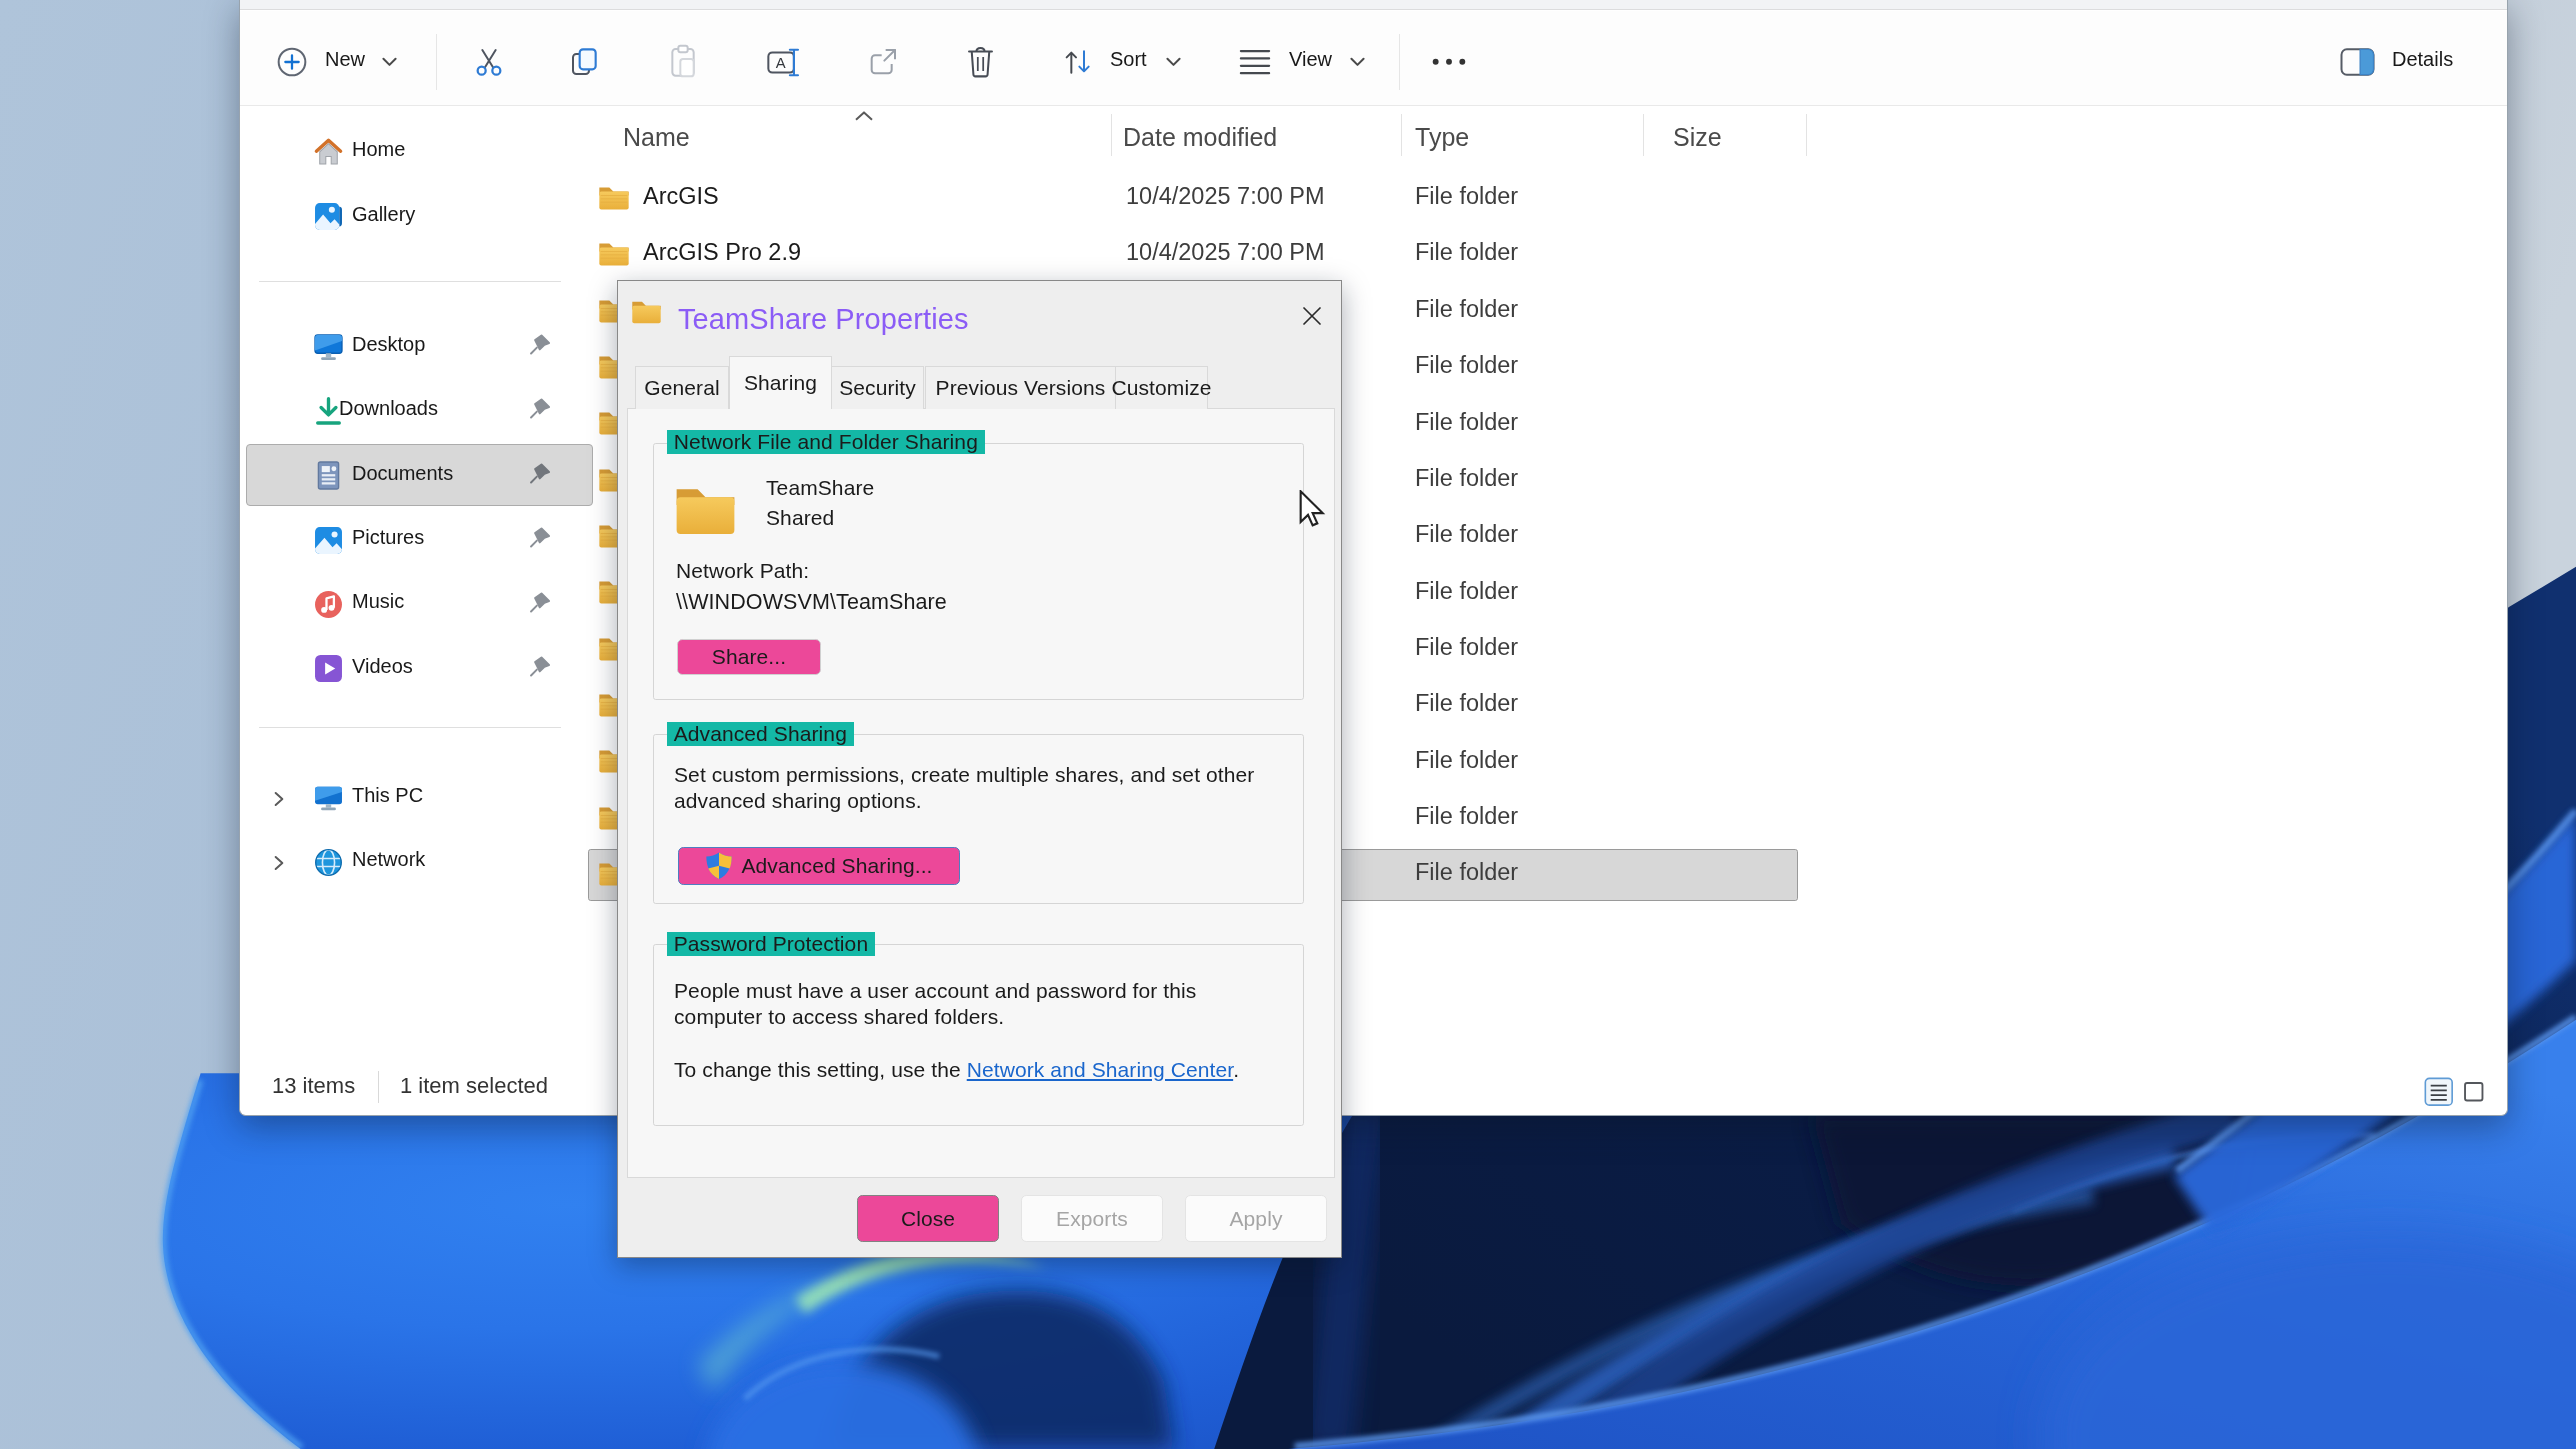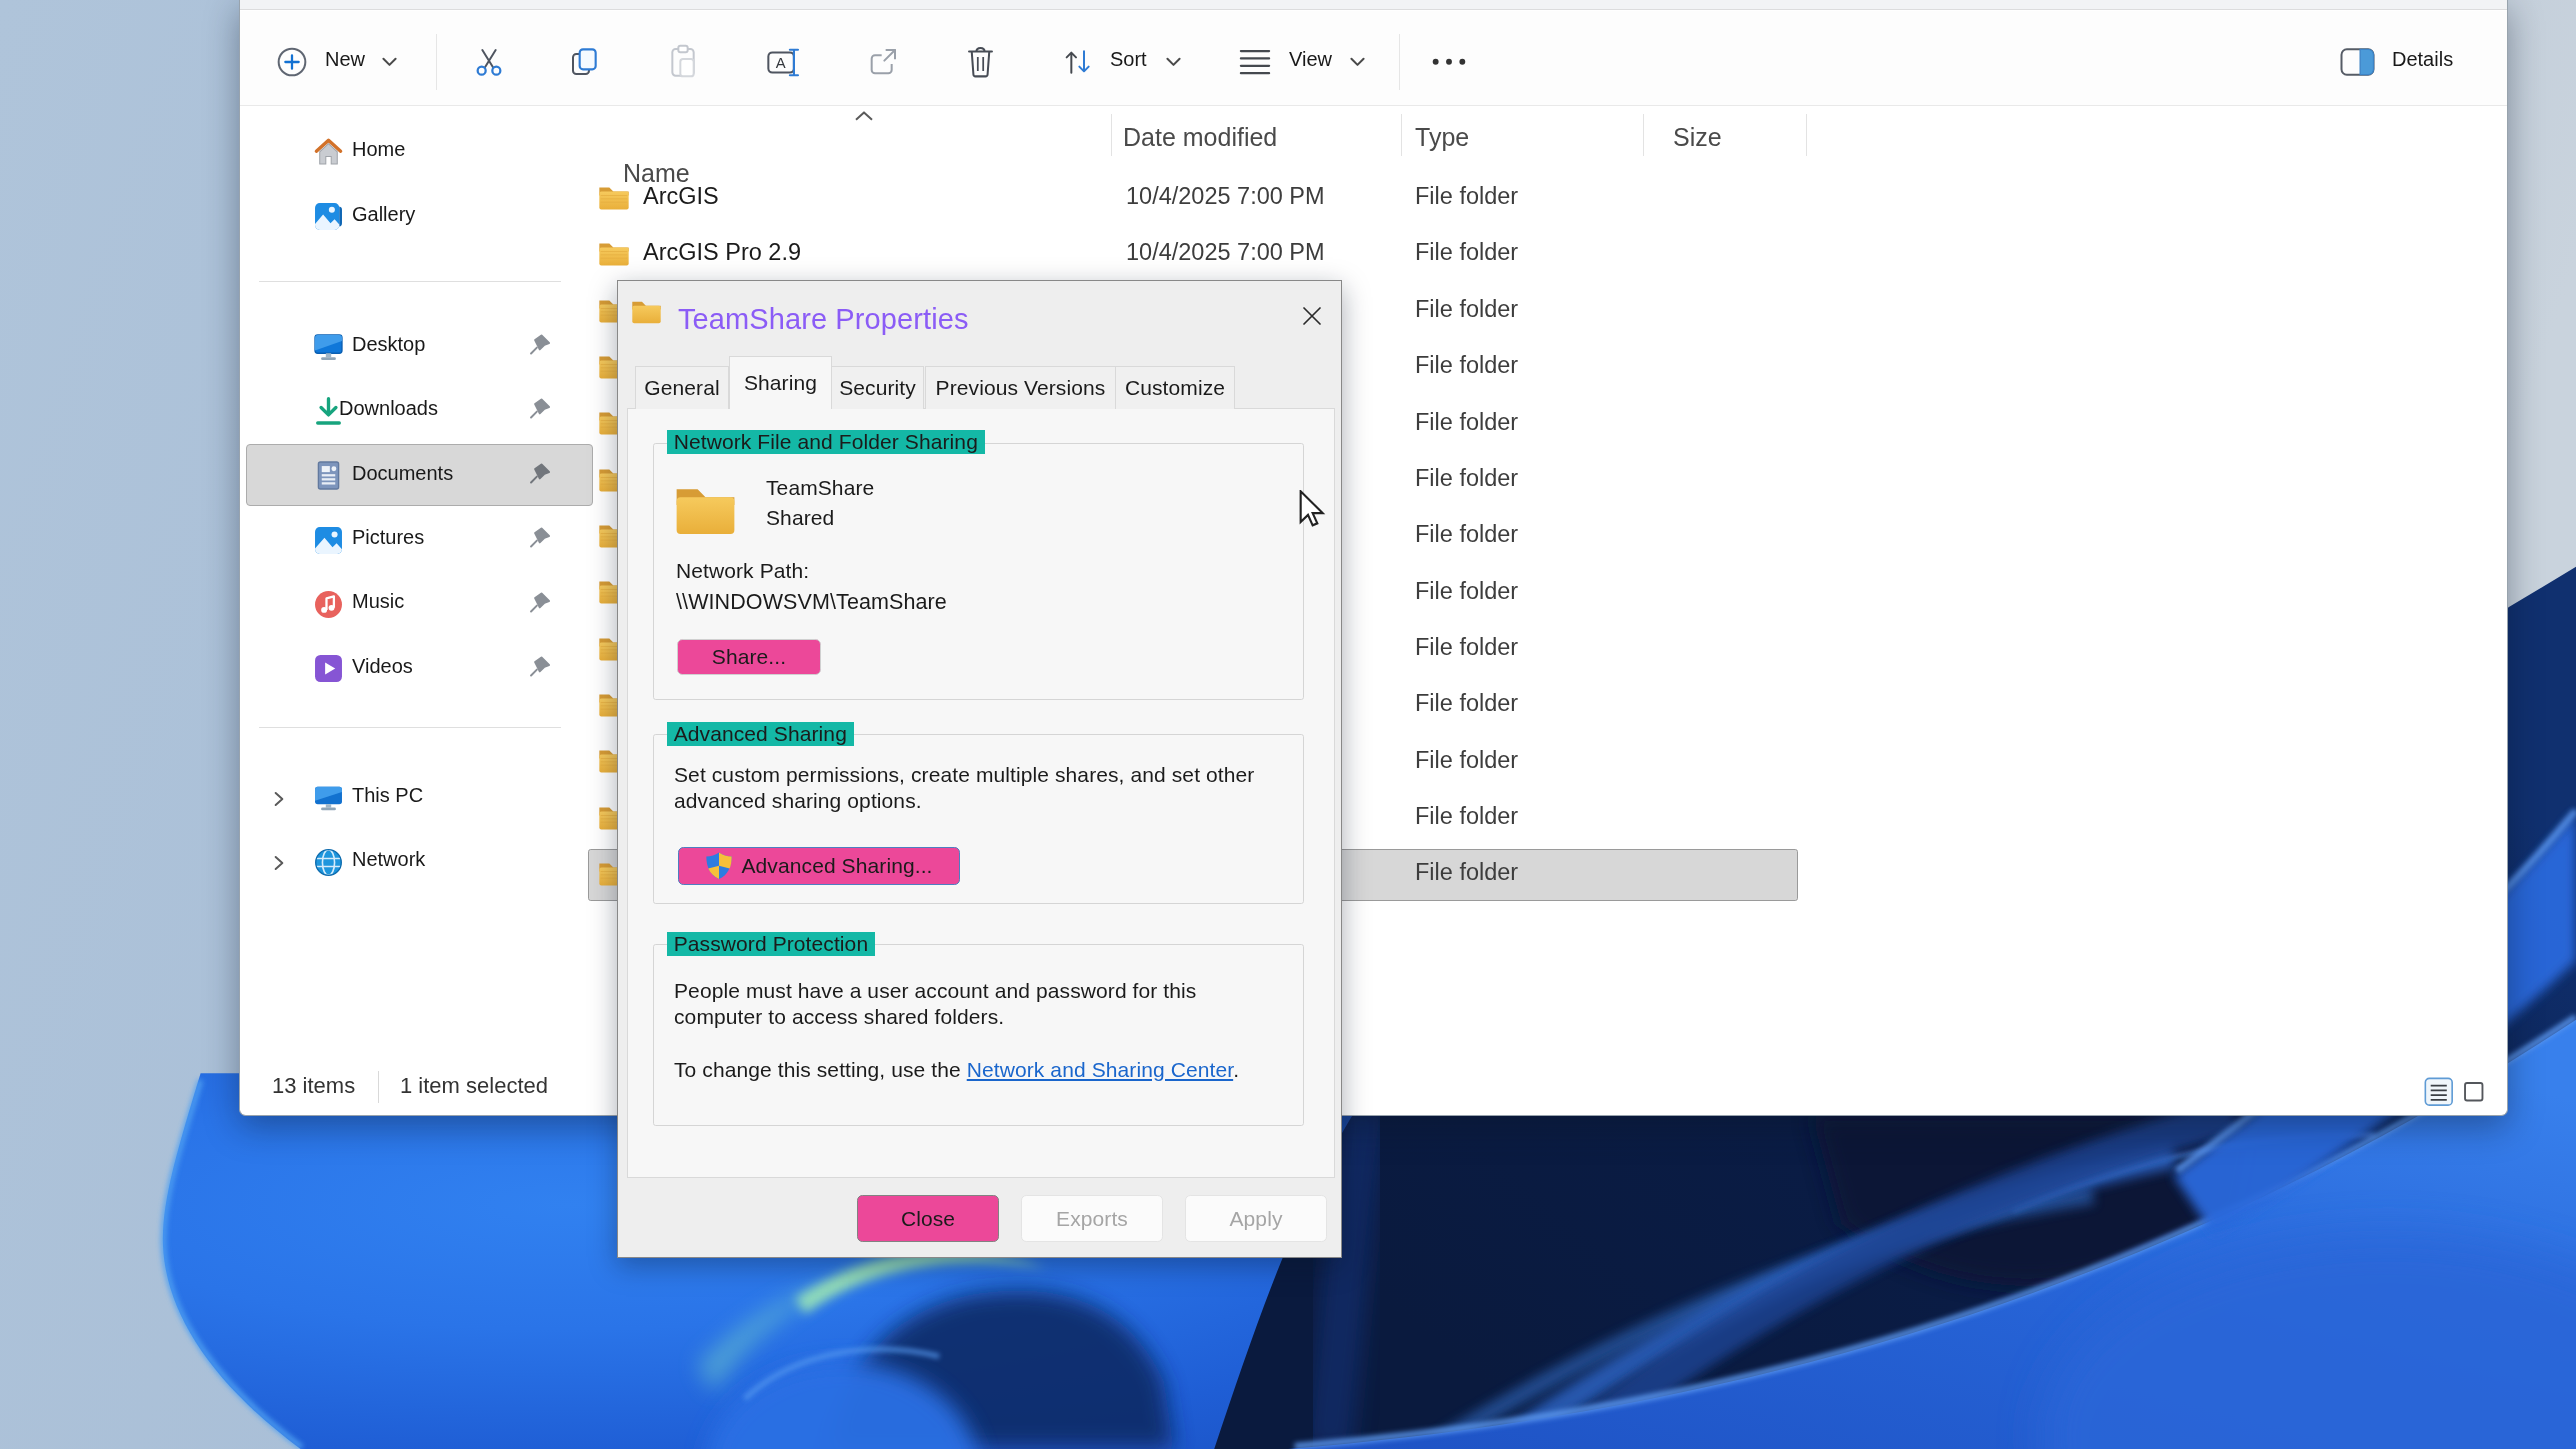--- a/index.html
+++ b/index.html
@@ -189,21 +189,21 @@
       <rect x="2" y="2" width="48" height="38" rx="8" fill="none" stroke="#565c66" stroke-width="3"></rect>
       <path d="M30 2 H42 a8 8 0 0 1 8 8 V32 a8 8 0 0 1 -8 8 H30 Z" fill="#4b9ad8" stroke="#3c83c6" stroke-width="2"></path>
     </svg>
     <div class="abs t36" style="left:2152px;top:48px;">Details</div>
   </div>
   
   <div id="cols">
     <svg class="abs" style="left:612px;top:109px;" width="24" height="14.8" viewBox="0 0 36 22">
       <path d="M6 16 L18 5 L30 16" fill="none" stroke="#5a5a5a" stroke-width="3" stroke-linejoin="round"></path>
     </svg>
-    <div class="abs hdr" style="left:383px;top:123px;margin-top:36px;">Name</div>
+    <div class="abs hdr" style="left:383px;top:123px;">Name</div>
     <div class="abs hdr" style="left:883px;top:123px;">Date modified</div>
     <div class="abs hdr" style="left:1175px;top:123px;">Type</div>
     <div class="abs hdr" style="left:1433px;top:123px;">Size</div>
     <div class="vline" style="left:871px;top:114px;height:42px;background:#e3e3e3;"></div>
     <div class="vline" style="left:1161px;top:114px;height:42px;background:#e3e3e3;"></div>
     <div class="vline" style="left:1403px;top:114px;height:42px;background:#e3e3e3;"></div>
     <div class="vline" style="left:1566px;top:114px;height:42px;background:#e3e3e3;"></div>
   </div>
   
   <div id="side">
@@ -473,21 +473,21 @@
   <div class="abs" style="left:60px;top:21.5px;font-size:29px;color:#8b5cf6;">TeamShare Properties</div>
   <svg class="abs" style="left:682px;top:23px;" width="24" height="24" viewBox="0 0 36 36">
     <path d="M6 6 L30 30 M30 6 L6 30" stroke="#2b2b2b" stroke-width="2.6" stroke-linecap="round"></path>
   </svg>
 
   <div class="abs" style="left:8.7px;top:127px;width:708px;height:770px;background:#f7f7f7;border:1.3px solid #d9d9d9;"></div>
 
   <div class="tab" style="left:17px;top:85px;width:94px;height:43px;border-bottom:none;">General</div>
   <div class="tab" style="left:213px;top:85px;width:93px;height:43px;border-bottom:none;">Security</div>
   <div class="tab" style="left:307px;top:85px;width:191px;height:43px;border-bottom:none;">Previous Versions</div>
-  <div class="tab" style="left:497px;top:85px;width:120px;height:43px;border-bottom:none;">Customize</div>
+  <div class="tab" style="left:497px;top:85px;width:93px;height:43px;border-bottom:none;">Customize</div>
   <div class="tab" style="left:111px;top:75px;width:103px;height:53px;background:#f7f7f7;border-bottom:none;z-index:3;">Sharing</div>
 
   <div class="gb" style="left:35px;top:162px;width:651px;height:257px;"></div>
   <div class="gb-label" style="left:49px;top:149px;">Network File and Folder Sharing</div>
   <svg class="abs" style="left:56px;top:200px;" width="63" height="56" viewBox="0 0 48 42">
     <path d="M2 6 h16 l6 6 h22 v6 H2 Z" fill="#d79c35"></path>
     <rect x="2" y="12" width="44" height="28" rx="3" fill="url(#fldr)"></rect>
   </svg>
   <div class="abs" style="left:148px;top:195px;">TeamShare</div>
   <div class="abs" style="left:148px;top:225px;">Shared</div>

